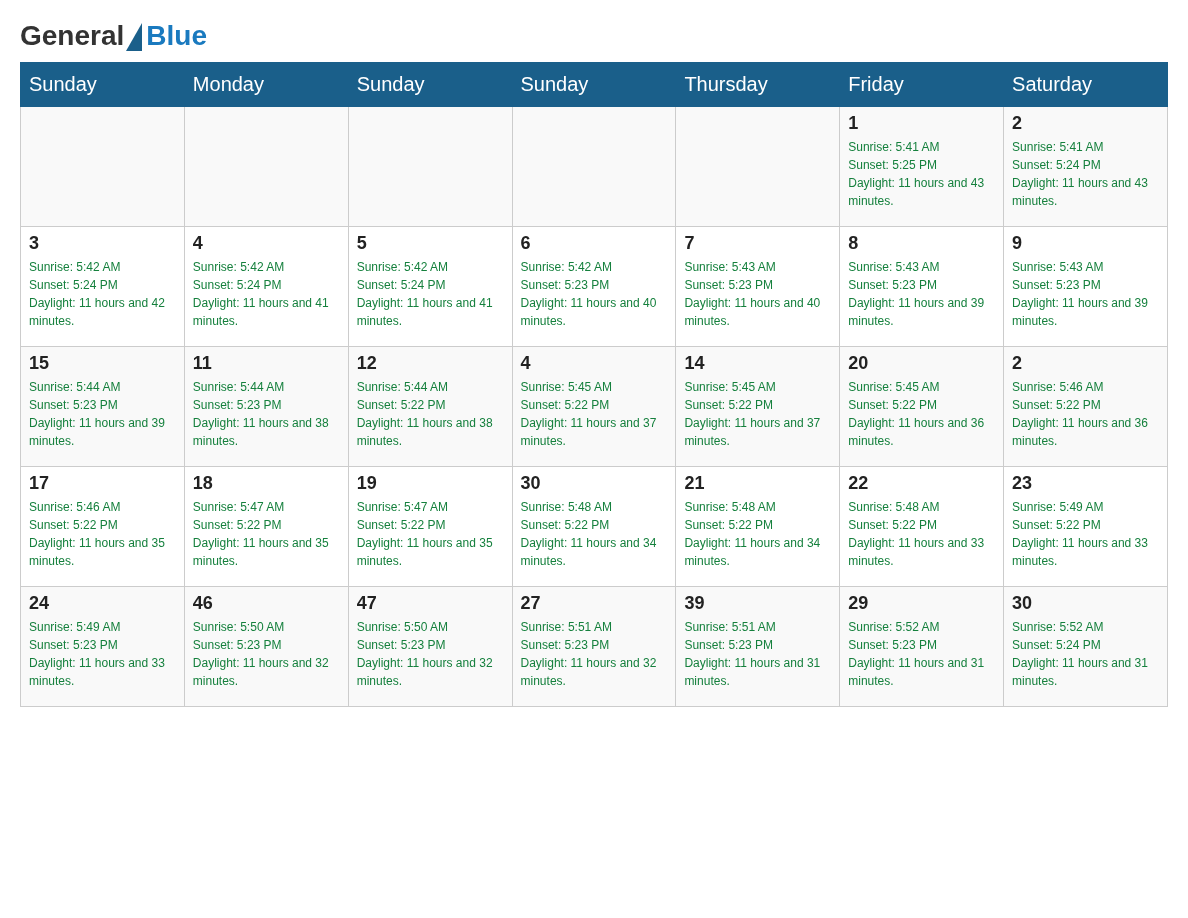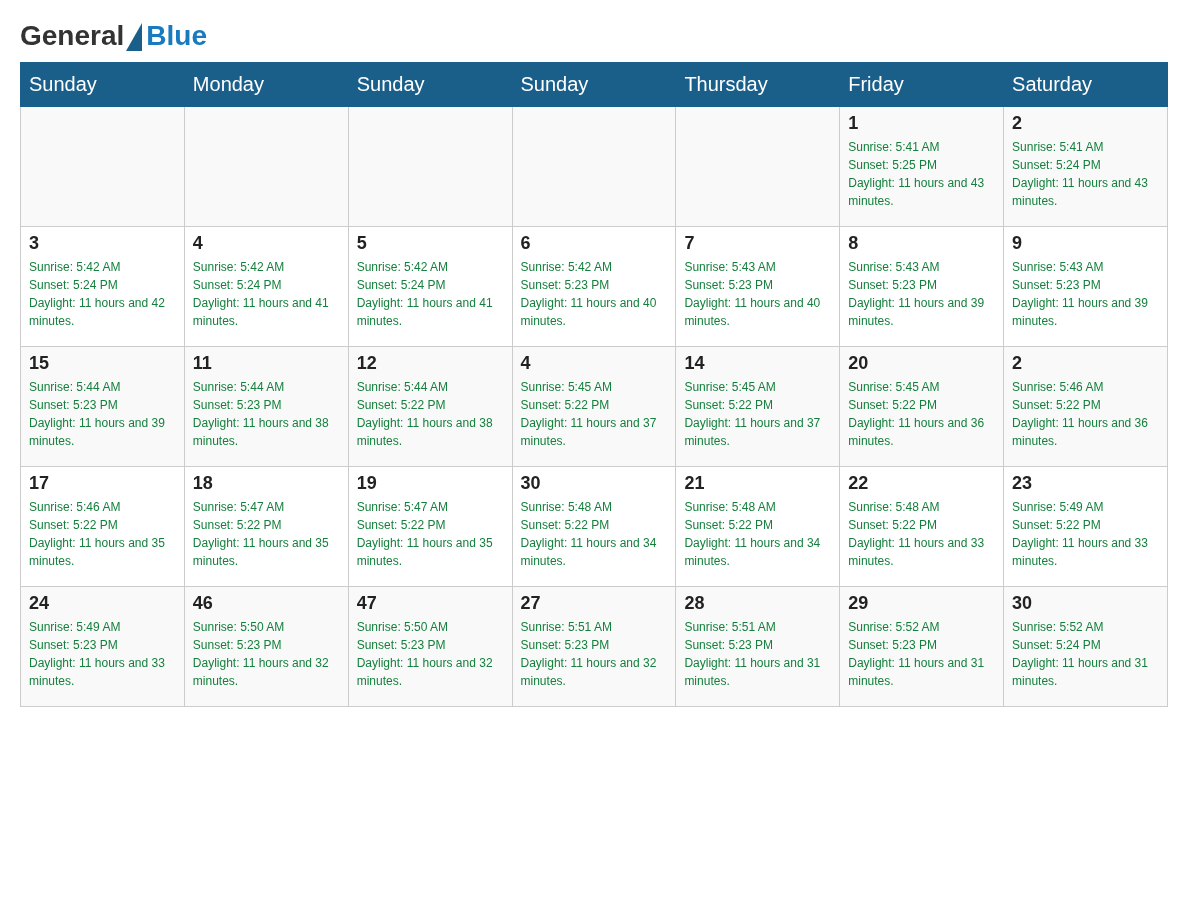--- a/index.html
+++ b/index.html
@@ -299,21 +299,21 @@
 Sunset: 5:23 PM
 Daylight: 11 hours and 32 minutes.</div>
         </td>
         <td>
           <div class="day-number">27</div>
           <div class="day-info" style="white-space: pre-line;">Sunrise: 5:51 AM
 Sunset: 5:23 PM
 Daylight: 11 hours and 32 minutes.</div>
         </td>
         <td>
-          <div class="day-number">28</div>
+          <div class="day-number">39</div>
           <div class="day-info" style="white-space: pre-line;">Sunrise: 5:51 AM
 Sunset: 5:23 PM
 Daylight: 11 hours and 31 minutes.</div>
         </td>
         <td>
           <div class="day-number">29</div>
           <div class="day-info" style="white-space: pre-line;">Sunrise: 5:52 AM
 Sunset: 5:23 PM
 Daylight: 11 hours and 31 minutes.</div>
         </td>

